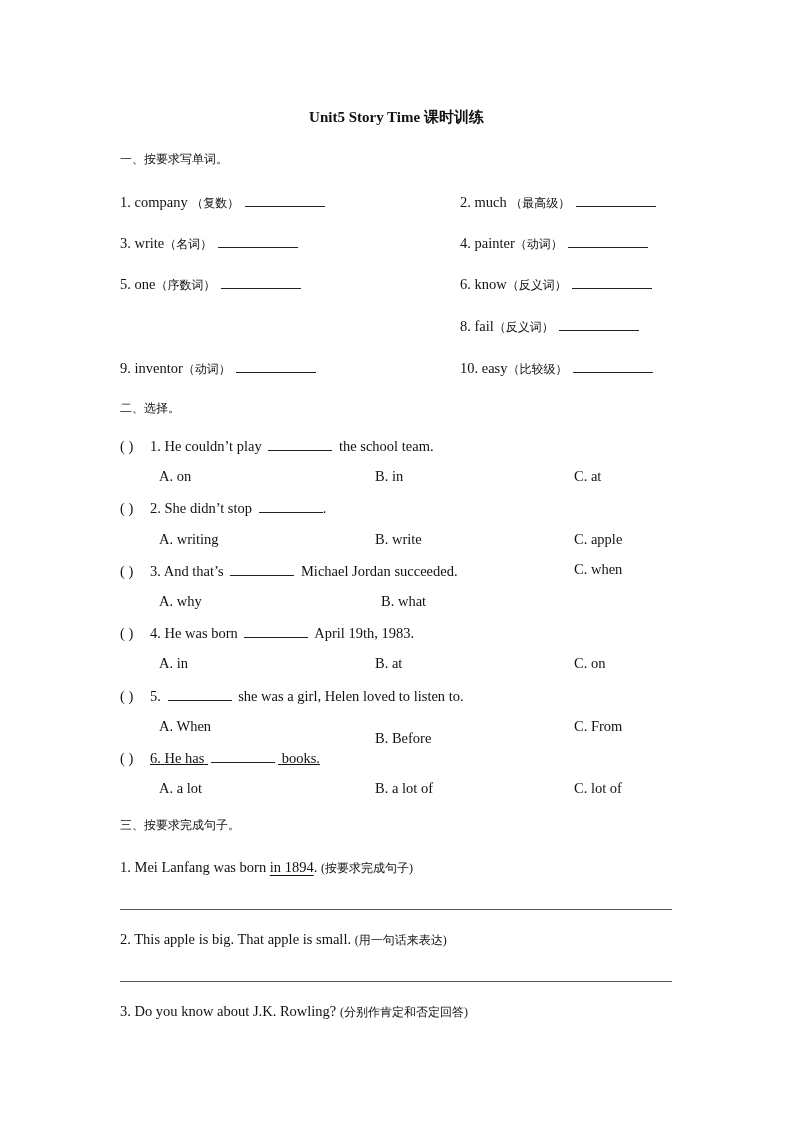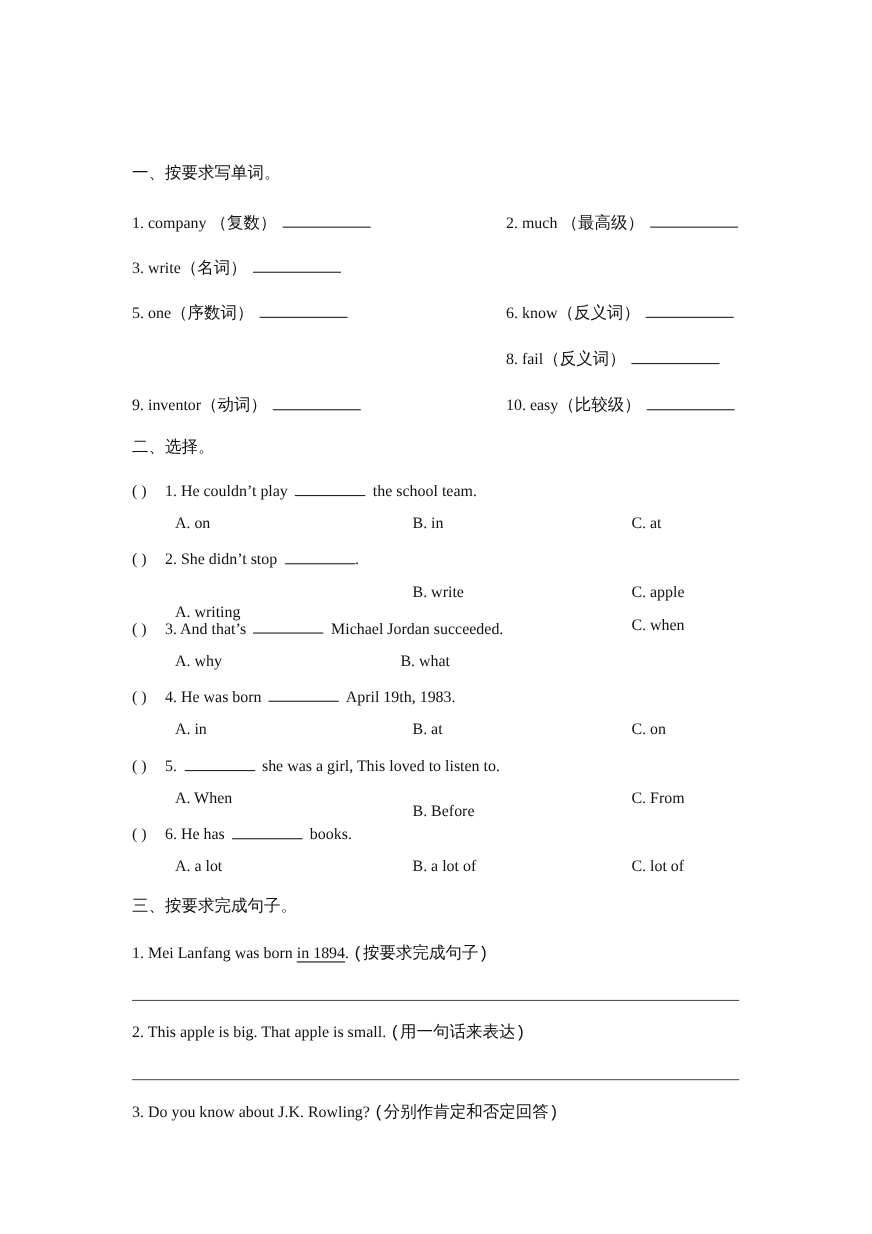--- a/index.html
+++ b/index.html
@@ -9,58 +9,64 @@
       color: #111111;
       font-size: 14.5px;
     }
     .page { position: absolute; left: 0; top: 0; width: 793px; height: 1122px; }
     .abs { position: absolute; white-space: nowrap; line-height: 18px; }
     .title {
       left: 0; width: 793px; text-align: center; top: 108px;
       font-weight: bold; font-size: 15px;
     }
     .section { left: 120px; font-size: 15px; }
-    .cjk { font-family: Liberation Mono, monospace; font-size: 15px; }
+    .cjk { font-family: Liberation Serif, serif; font-size: 12px; }
     .blank {
       display: inline-block; border-bottom: 1px solid #222; height: 14px;
       vertical-align: baseline; margin-left: 2px;
     }
     .w-blank { width: 80px; }
     .c-blank { width: 64px; margin: 0 3px; }
     .paren { display: inline-block; width: 30px; }
     .ul { text-decoration: underline; text-underline-offset: 3px; }
     .answer-line {
       position: absolute; left: 120px; width: 552px; height: 0;
       border-top: 1px solid #555;
     }
   </style>
 </head>
 <body>
 
 <div class="page">
 
+  <div class="abs title">Unit5 Story Time 课时训练</div>
 
   <div class="abs section cjk" style="top:150px;">一、按要求写单词。</div>
 
   <div class="abs" style="left:120px; top:192px;">
     <span>1.</span>
     <span>company</span>
     <span class="cjk">（复数）</span>
     <span class="blank w-blank"></span>
   </div>
   <div class="abs" style="left:460px; top:192px;">
     <span>2.</span>
     <span>much</span>
     <span class="cjk">（最高级）</span>
     <span class="blank w-blank"></span>
   </div>
 
   <div class="abs" style="left:120px; top:233px;">
     <span>3.</span>
     <span>write</span><span class="cjk">（名词）</span>
+    <span class="blank w-blank"></span>
+  </div>
+  <div class="abs" style="left:460px; top:233px;">
+    <span>4.</span>
+    <span>painter</span><span class="cjk">（动词）</span>
     <span class="blank w-blank"></span>
   </div>
 
   <div class="abs" style="left:120px; top:274px;">
     <span>5.</span>
     <span>one</span><span class="cjk">（序数词）</span>
     <span class="blank w-blank"></span>
   </div>
   <div class="abs" style="left:460px; top:274px;">
     <span>6.</span>
@@ -95,54 +101,54 @@
   </div>
   <div class="abs" style="left:159px; top:467px;">A. on</div>
   <div class="abs" style="left:375px; top:467px;">B. in</div>
   <div class="abs" style="left:574px; top:467px;">C. at</div>
 
   <div class="abs" style="left:120px; top:498px;">
     <span class="paren">(    )</span><span>2.</span>
     <span>She didn’t stop</span>
     <span class="blank c-blank" style="margin-right:0;"></span><span>.</span>
   </div>
-  <div class="abs" style="left:159px; top:530px;margin-top:18px;">A. writing</div>
+  <div class="abs" style="left:159px; top:530px;">A. writing</div>
   <div class="abs" style="left:375px; top:530px;">B. write</div>
   <div class="abs" style="left:574px; top:530px;">C. apple</div>
 
   <div class="abs" style="left:120px; top:561px;">
     <span class="paren">(    )</span><span>3.</span>
     <span>And that’s</span>
     <span class="blank c-blank"></span>
     <span>Michael Jordan succeeded.</span>
   </div>
   <div class="abs" style="left:159px; top:592px;">A. why</div>
-  <div class="abs" style="left:364px; top:592px;">B. what</div>
+  <div class="abs" style="left:381px; top:592px;">B. what</div>
   <div class="abs" style="left:574px; top:560px;">C. when</div>
 
   <div class="abs" style="left:120px; top:623px;">
     <span class="paren">(    )</span><span>4.</span>
     <span>He was born</span>
     <span class="blank c-blank"></span>
     <span>April 19th, 1983.</span>
   </div>
   <div class="abs" style="left:159px; top:654px;">A. in</div>
   <div class="abs" style="left:375px; top:654px;">B. at</div>
   <div class="abs" style="left:574px; top:654px;">C. on</div>
 
   <div class="abs" style="left:120px; top:686px;">
     <span class="paren">(    )</span><span>5.</span>
     <span class="blank c-blank"></span>
-    <span>she was a girl, This loved to listen to.</span>
+    <span>she was a girl, Helen loved to listen to.</span>
   </div>
   <div class="abs" style="left:159px; top:717px;">A. When</div>
   <div class="abs" style="left:375px; top:717px;margin-top:12px;">B. Before</div>
   <div class="abs" style="left:574px; top:717px;">C. From</div>
 
-  <div class="abs" style="left:120px; top:748px;">
+  <div class="abs" style="left:120px; top:748px;text-decoration:underline;">
     <span class="paren">(    )</span><span>6.</span>
     <span>He has</span>
     <span class="blank c-blank"></span>
     <span>books.</span>
   </div>
   <div class="abs" style="left:159px; top:779px;">A. a lot</div>
   <div class="abs" style="left:375px; top:779px;">B. a lot of</div>
   <div class="abs" style="left:574px; top:779px;">C. lot of</div>
 
   <div class="abs section cjk" style="top:816px;">三、按要求完成句子。</div>

